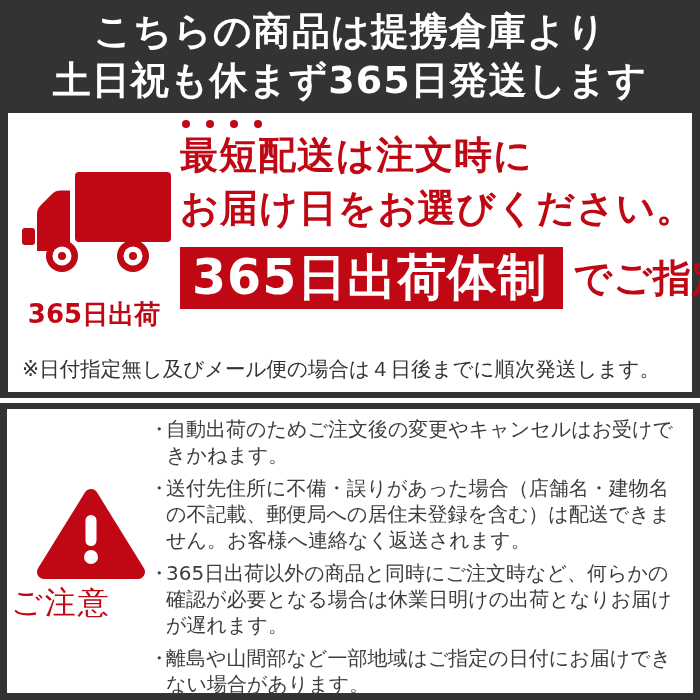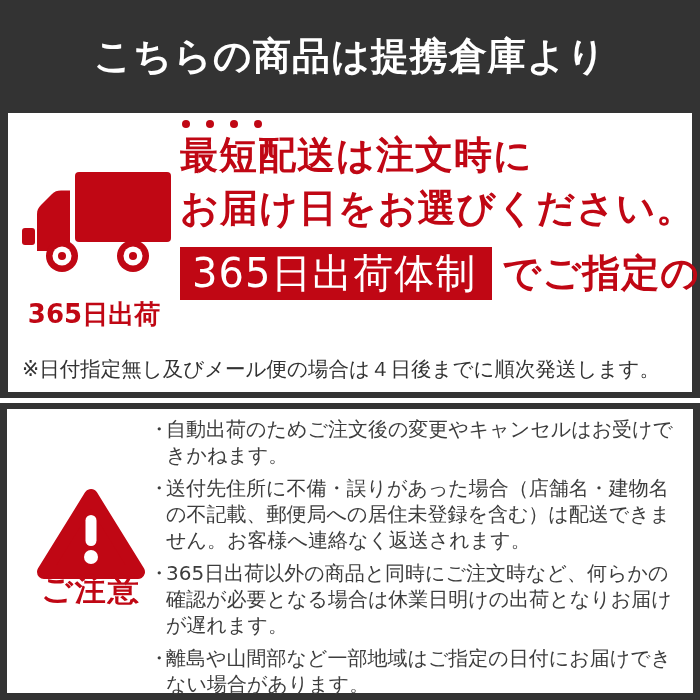--- a/index.html
+++ b/index.html
@@ -20,46 +20,47 @@
   .truck-svg { position:absolute; left:12px; top:58px; width:152px; height:104px; }
   .truck-label { position:absolute; left:2px; top:152px; width:168px; text-align:center;
                  color:#c00714; font-weight:bold; font-size:26px;margin-top:32px; }
   .dots { position:absolute; left:174px; top:7px; display:flex; gap:16px; }
   .dot { width:8px; height:8px; border-radius:50%; background:#c00714; }
   .red-line { position:absolute; left:172px; color:#c00714; font-weight:bold;
               font-size:38px; line-height:1; white-space:nowrap; letter-spacing:1px; }
   .h1 { top:23px; }
   .h2 { top:76px; }
   .badge-row { position:absolute; left:172px; top:134px; display:flex; align-items:center; }
-  .badge { background:#c00714; color:#ffffff; font-weight:normal; font-size:40px;
+  .badge { background:#c00714; color:#ffffff; font-weight:bold; font-size:49px;
            line-height:1; padding:6px 16px 7px 12px; letter-spacing:1px; white-space:nowrap; }
   .badge-suffix { color:#c00714; font-weight:bold; font-size:38px; margin-left:10px;
                   letter-spacing:1px; white-space:nowrap; }
   .h3 { top:191px; }
   .note { position:absolute; left:14px; top:243px; width:668px; color:#333333;
           font-size:20.5px; line-height:1.3; white-space:nowrap; }
 
   
   .box2 { position:absolute; top:403px; left:0; width:700px; height:297px;
           background:#ffffff; border:7px solid #333333; border-top-width:6px; }
   .tri-svg { position:absolute; left:28px; top:76px; width:112px; height:96px; }
-  .caution-label { position:absolute; left:4px; top:160px; width:160px; text-align:center;
-                   color:#c00714; font-weight:bold; font-size:31px; letter-spacing:2px; }
+  .caution-label { position:absolute; left:4px; top:173px; width:160px; text-align:left;
+                   color:#c00714; font-weight:normal; font-size:31px; letter-spacing:2px; }
   .bullets { position:absolute; left:142px; top:7px; width:538px; list-style:none; }
   .bullet-item { display:grid; grid-template-columns:17px 1fr; color:#3d3d3d;
                  font-size:20px; line-height:26px; margin-bottom:7px; }
   .bullet-mark { font-size:20px; }
 </style>
 </head>
 <body>
 
 <div class="page">
 
   <div class="banner">
     <div>こちらの商品は提携倉庫より</div>
+    <div>土日祝も休まず365日発送します</div>
   </div>
 
   <div class="box1">
 
     <svg class="truck-svg" viewBox="0 0 152 104">
       <rect x="55" y="1" width="96" height="70" rx="4" fill="#c00714"></rect>
       <path d="M17,43 C17,39 18.5,36.5 21,34 L32,23 C34.5,20.5 37,19.5 41,19.5 L50,19.5 L50,80 L17,80 Z" fill="#c00714"></path>
       <rect x="2" y="57" width="13" height="17" rx="3" fill="#c00714"></rect>
       <circle cx="42" cy="85" r="16" fill="#c00714"></circle>
       <circle cx="42" cy="85" r="9.5" fill="#ffffff"></circle>

